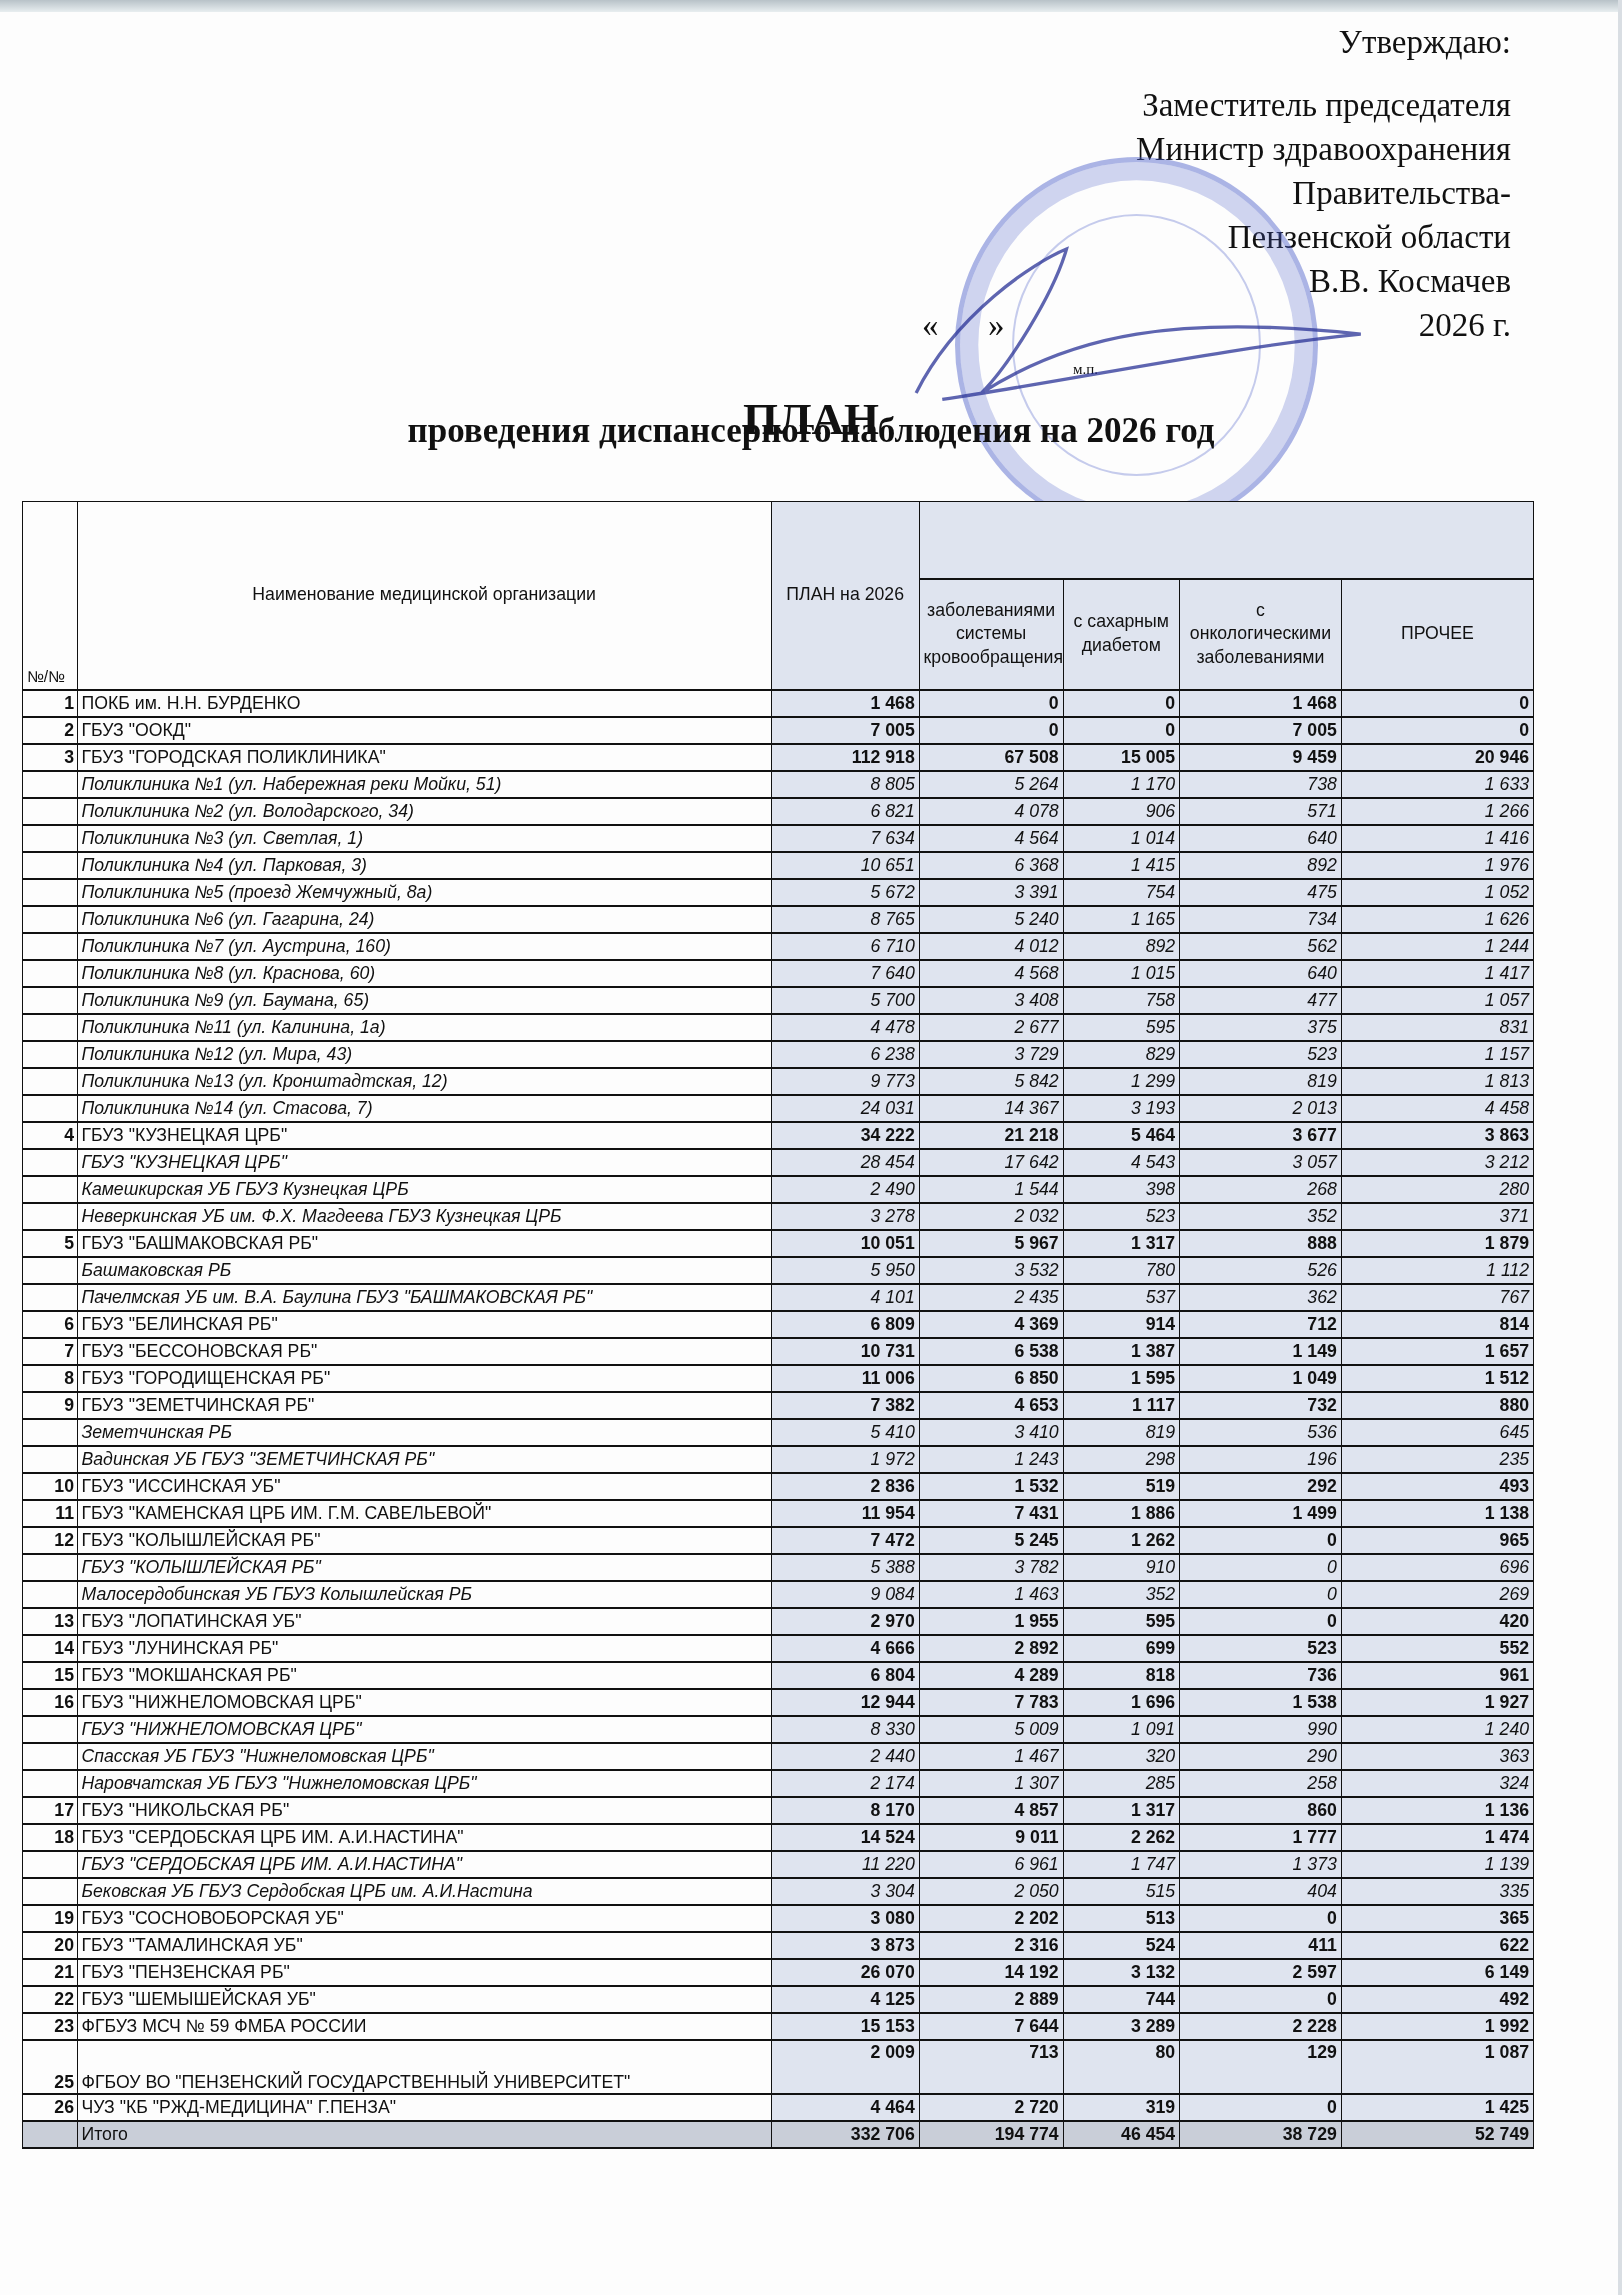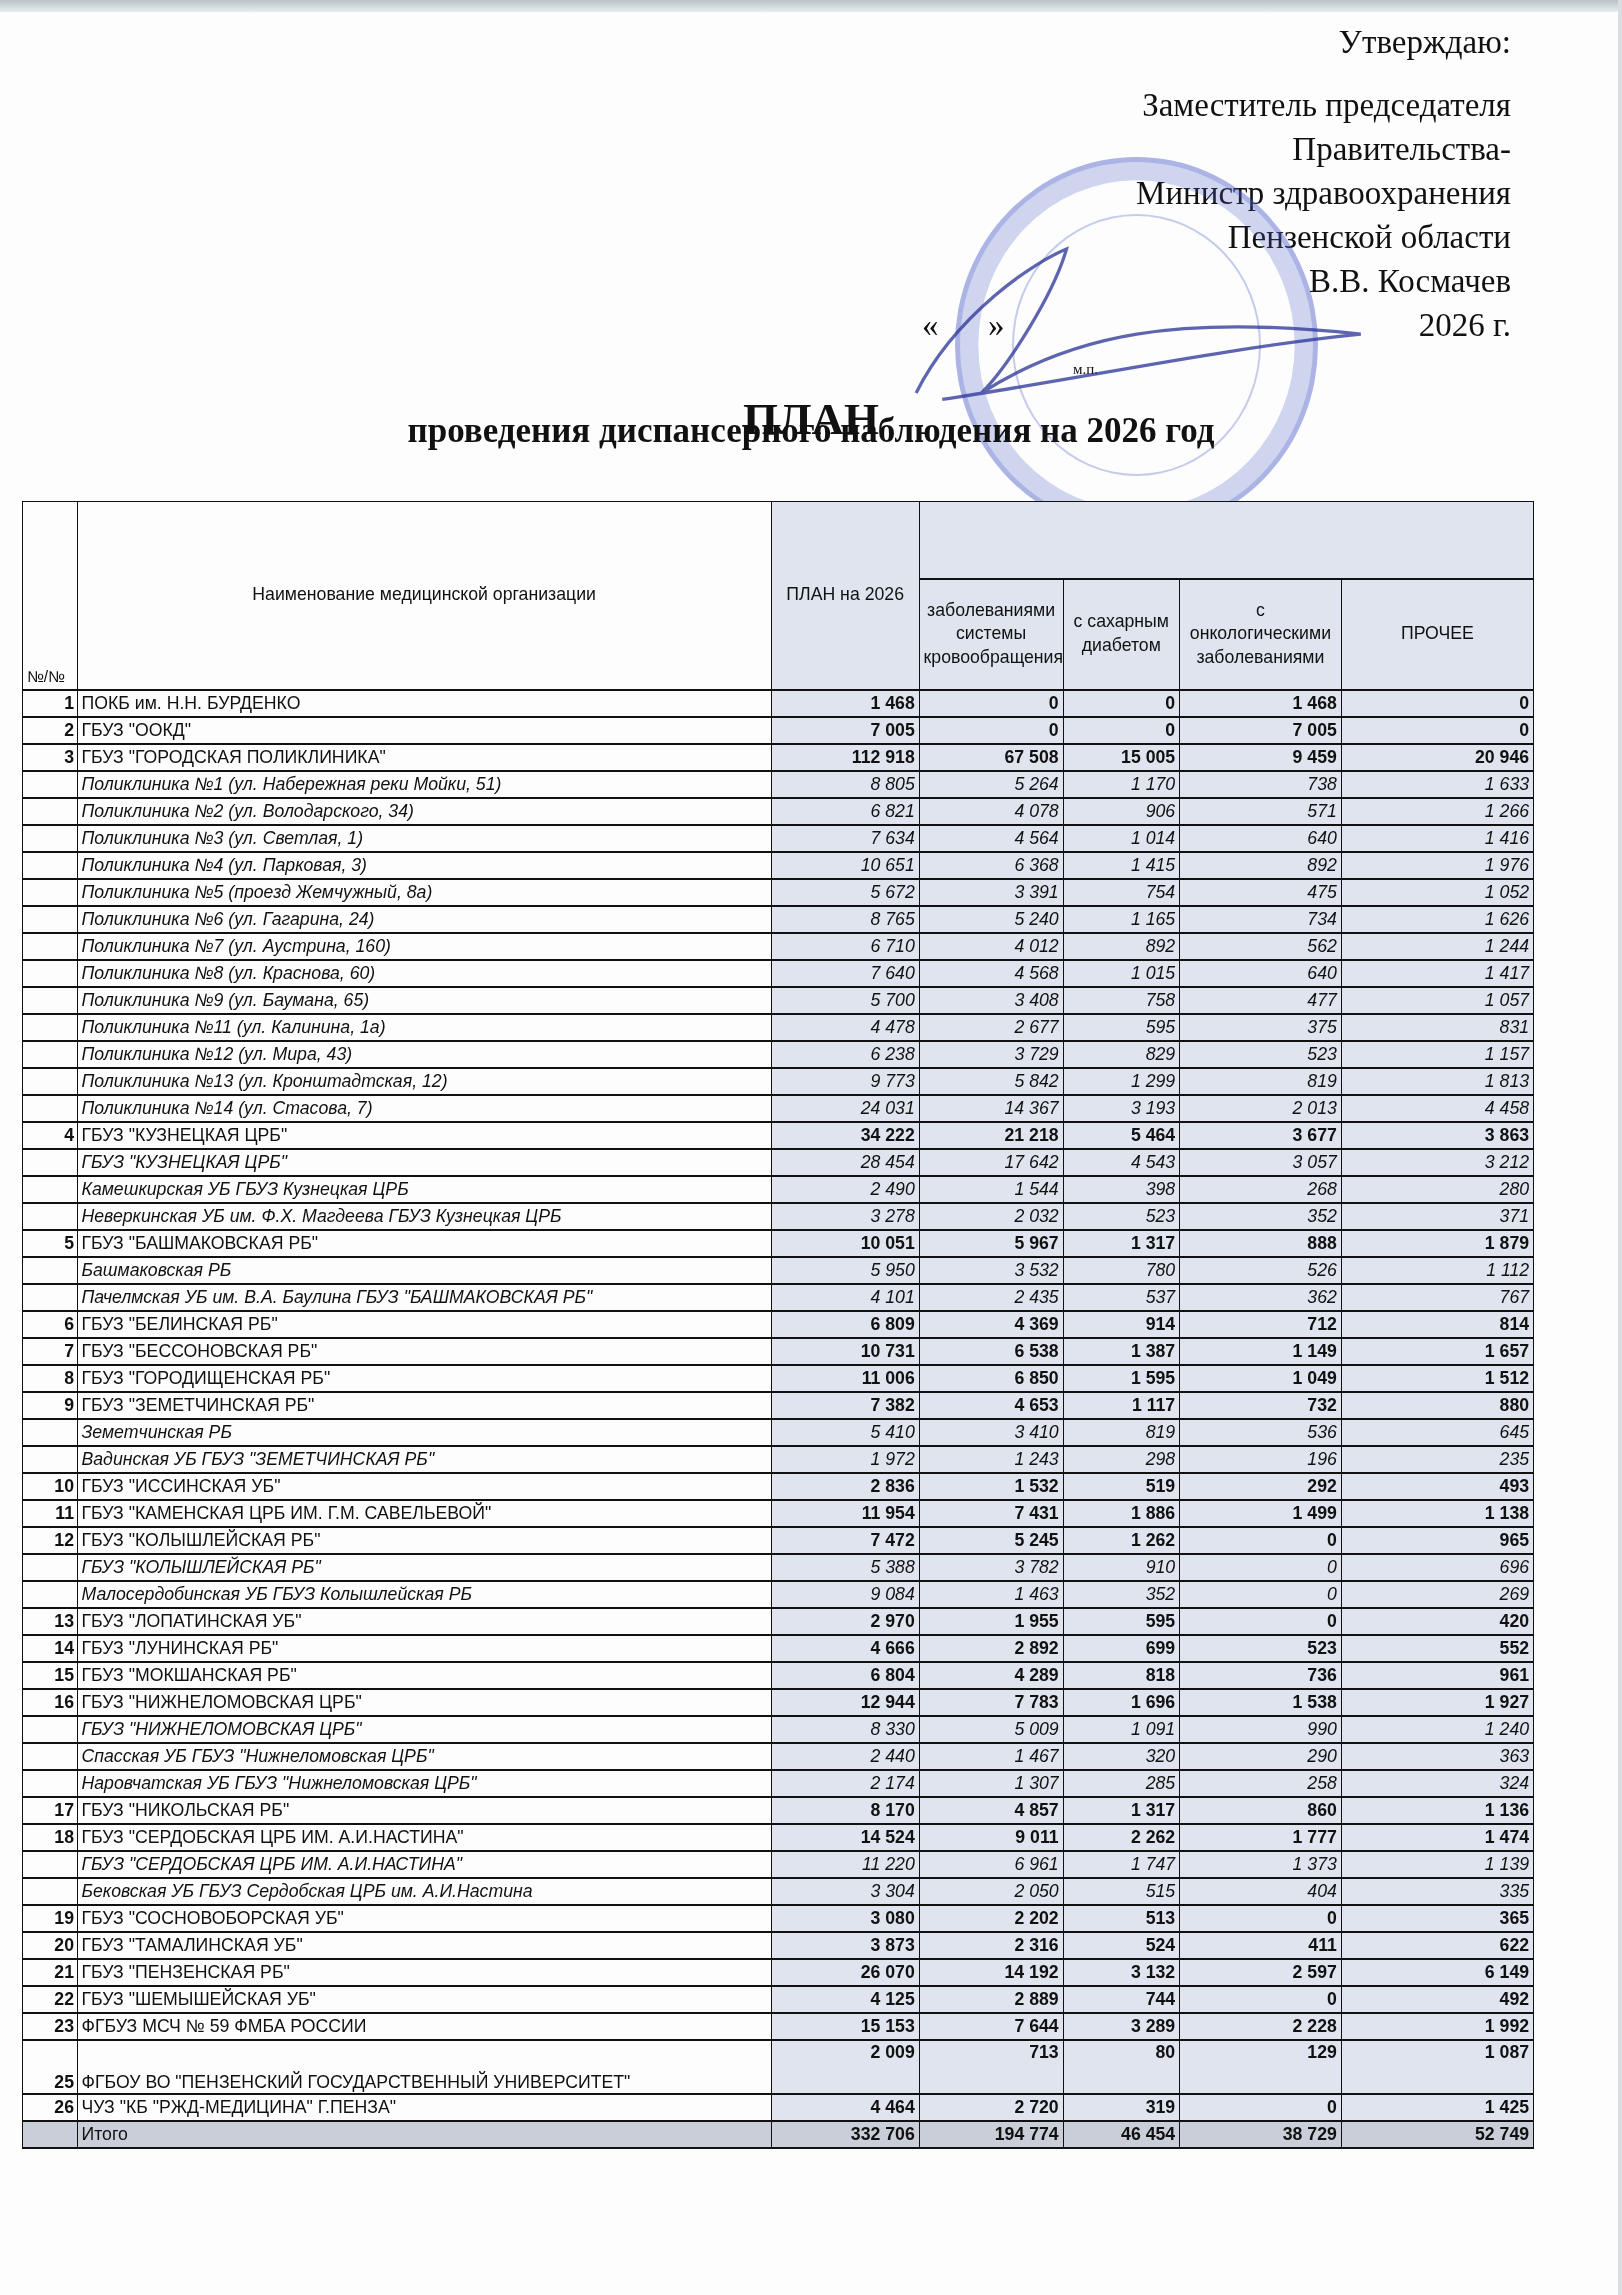--- a/index.html
+++ b/index.html
@@ -81,22 +81,22 @@
 </head>
 <body>
 
 <div class="scan-top"></div>
 <div class="scan-right"></div>
 
 <div class="approve">
   <span class="line">Утверждаю:</span>
   <div class="gap"></div>
   <span class="line">Заместитель председателя</span>
+  <span class="line">Министр здравоохранения</span>
   <span class="line">Правительства-</span>
-  <span class="line">Министр здравоохранения</span>
   <span class="line">Пензенской области</span>
   <span class="line">В.В. Космачев</span>
   <span class="line date-row">
     <span class="quote-open"><span>«</span>&nbsp;&nbsp;&nbsp;&nbsp;&nbsp;&nbsp;<span>»</span></span>
     <span>2026 г.</span>
     <span class="mp">м.п.</span>
   </span>
 </div>
 
 <div class="stamp">

